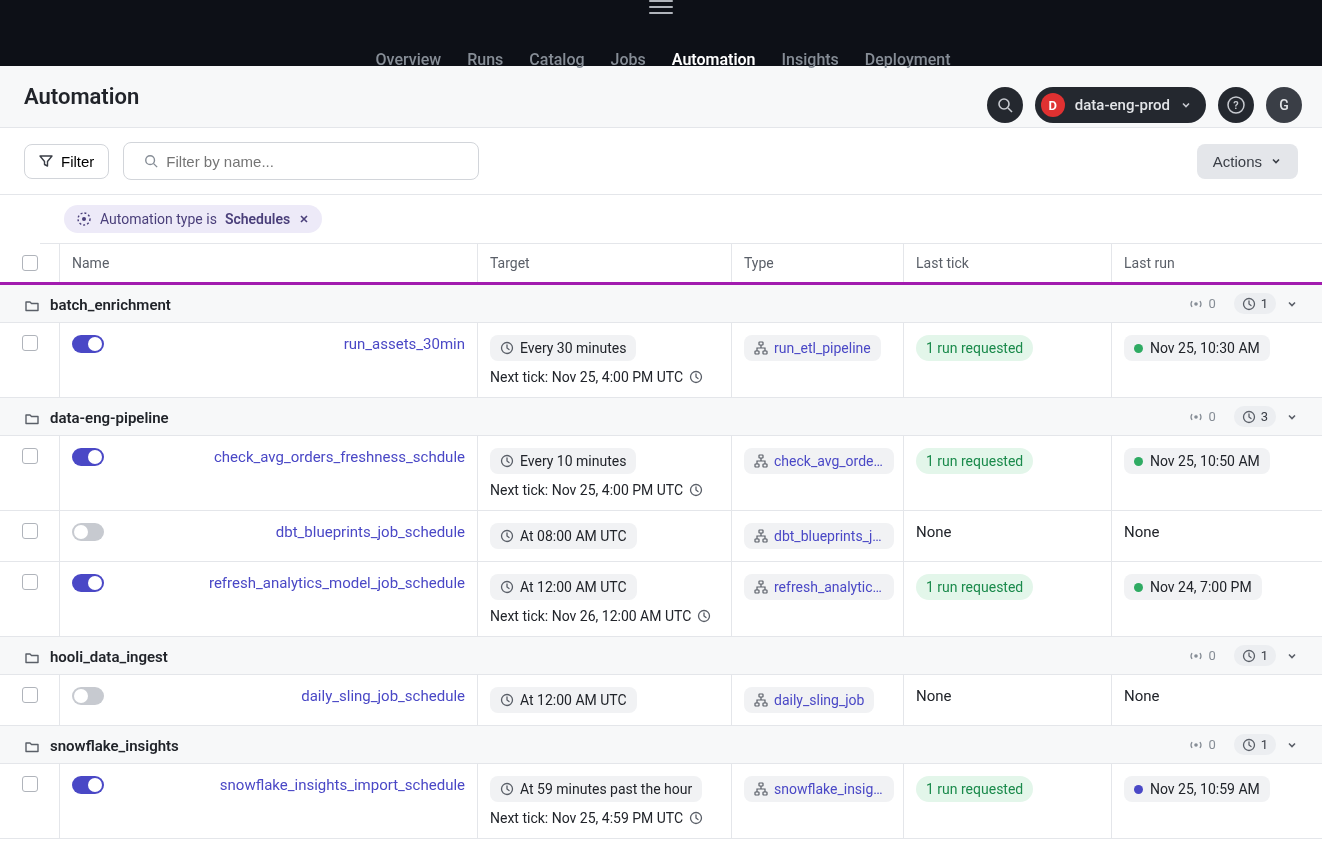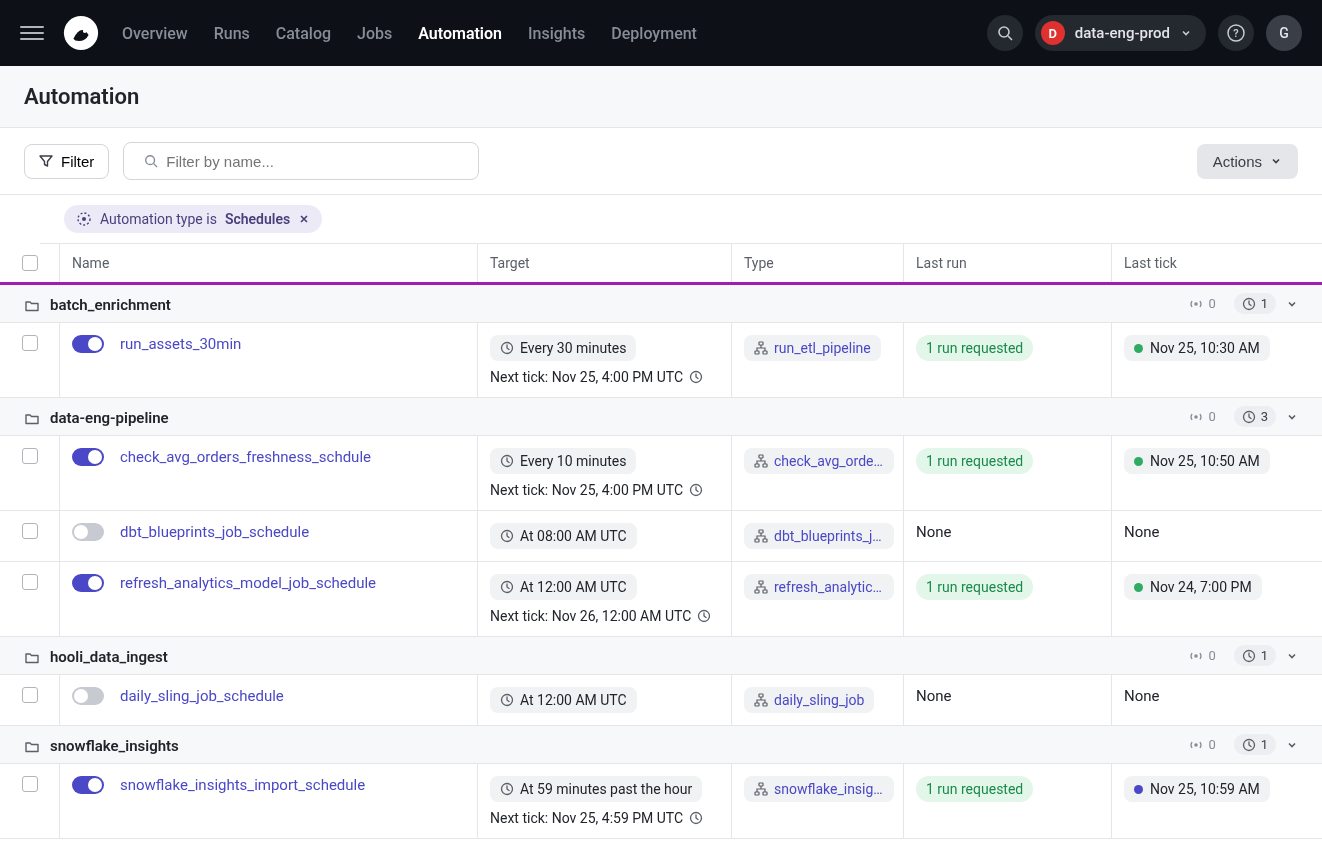--- a/index.html
+++ b/index.html
@@ -1,19 +1,19 @@
 <!DOCTYPE html>
 <html><head>
 <meta charset="utf-8">
 <style>
 * { box-sizing: border-box; margin: 0; padding: 0; }
 body { font-family: -apple-system, BlinkMacSystemFont, "Segoe UI", Roboto, sans-serif; font-size: 14px; color: #21242a; background: #fff; }
 
 
-.topnav { background: #0d1017; height: 66px; display: flex; align-items: center; padding: 0 20px; gap: 18px; }
+.topnav { background: #0d1017; height: 66px; display: flex; align-items: center; padding: 0 20px; gap: 18px; flex-direction: column; }
 .hamburger { width: 24px; height: 24px; display: flex; flex-direction: column; justify-content: center; gap: 4px; cursor: pointer; }
 .hamburger span { display: block; height: 2px; background: #b0b4bb; border-radius: 1px; }
 .logo { width: 38px; height: 38px; }
 .nav-links { display: flex; gap: 26px; margin-left: 4px; }
 .nav-links a { color: #868d96; text-decoration: none; font-size: 16px; font-weight: 500; }
 .nav-links a.active { color: #fff; font-weight: 600; }
 .nav-right { margin-left: auto; display: flex; align-items: center; gap: 12px; }
 .search-btn, .help-btn, .avatar { width: 36px; height: 36px; border-radius: 50%; background: #24282f; display: flex; align-items: center; justify-content: center; cursor: pointer; color: #c7cad0; }
 .avatar { background: #3a3e46; color: #e3e5e8; font-weight: 500; }
 .deploy-pill { background: #24282f; border-radius: 20px; height: 36px; display: flex; align-items: center; padding: 0 14px 0 6px; gap: 10px; cursor: pointer; }
@@ -46,21 +46,21 @@
 .group-row { background: #f7f8f9; border-bottom: 1px solid #e4e6ea; display: flex; align-items: flex-end; padding: 8px 24px; gap: 10px; }
 .group-row .gname { font-weight: 600; font-size: 15px; }
 .group-right { margin-left: auto; display: flex; align-items: center; gap: 10px; }
 .count-pill { background: #eceef1; border-radius: 10px; padding: 3px 8px; display: inline-flex; align-items: center; gap: 5px; font-size: 13px; color: #3a3e46; }
 .count-pill.light { background: transparent; color: #868d96; }
 
 .row { display: grid; grid-template-columns: 60px 418px 254px 172px 208px 1fr; border-bottom: 1px solid #e4e6ea; }
 .row > div { padding: 12px 12px; border-right: 1px solid #e4e6ea; }
 .row > div:last-child { border-right: none; }
 .cell-check { display: flex; align-items: flex-start; justify-content: center; padding-top: 14px; }
-.cell-name { display: flex; align-items: flex-start; gap: 16px; padding-top: 12px; }
+.cell-name { display: flex; align-items: flex-start; gap: 16px; padding-top: 12px; justify-content: space-between; }
 .link { color: #4a48c6; text-decoration: none; font-size: 15px; }
 .toggle { width: 32px; height: 18px; border-radius: 10px; position: relative; cursor: pointer; flex-shrink: 0; }
 .toggle.on { background: #4a48c6; }
 .toggle.off { background: #c7cad0; }
 .toggle .knob { width: 14px; height: 14px; background: #fff; border-radius: 50%; position: absolute; top: 2px; }
 .toggle.on .knob { right: 2px; }
 .toggle.off .knob { left: 2px; }
 
 .sched-pill { display: inline-flex; align-items: center; gap: 6px; background: #f1f2f4; border-radius: 8px; padding: 5px 10px; font-size: 14px; }
 .next-tick { margin-top: 8px; font-size: 14px; color: #21242a; display: flex; align-items: center; gap: 6px; }
@@ -168,22 +168,22 @@
 </div>
 
 <div class="tbl">
   <div class="thead">
     <div>
         <span class="cb"></span>
       </div>
     <div>Name</div>
     <div>Target</div>
     <div>Type</div>
+    <div>Last tick</div>
     <div>Last run</div>
-    <div>Last tick</div>
   </div>
   <div id="tbody">
       <div class="group-row">
     <span>
           <svg width="16" height="16" viewBox="0 0 16 16">
             <path d="M2 4 H6 L7.5 5.5 H14 V12.5 H2 Z" stroke="#5a5f68" stroke-width="1.4" fill="none" stroke-linejoin="round"></path>
           </svg>
         </span>
     <span class="gname">batch_enrichment</span>
     <span class="group-right">

